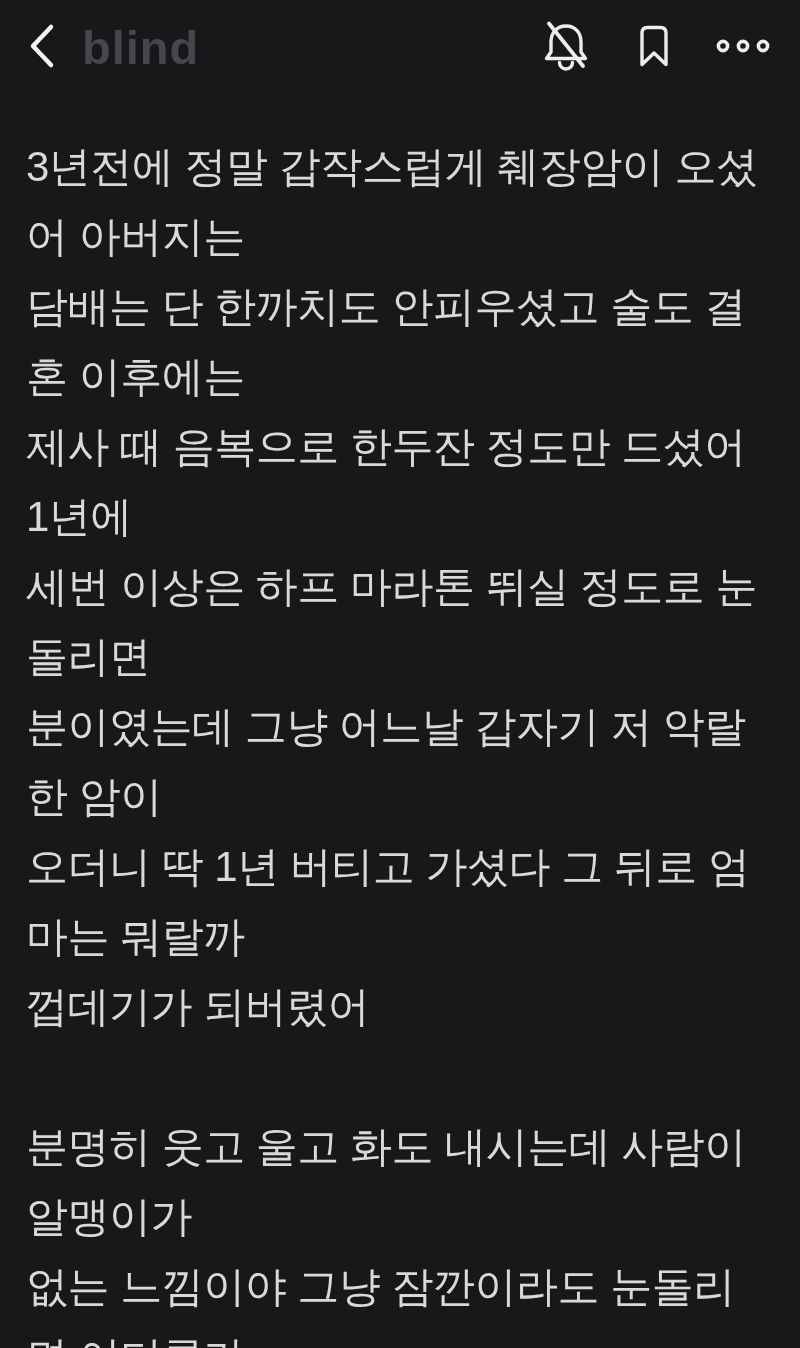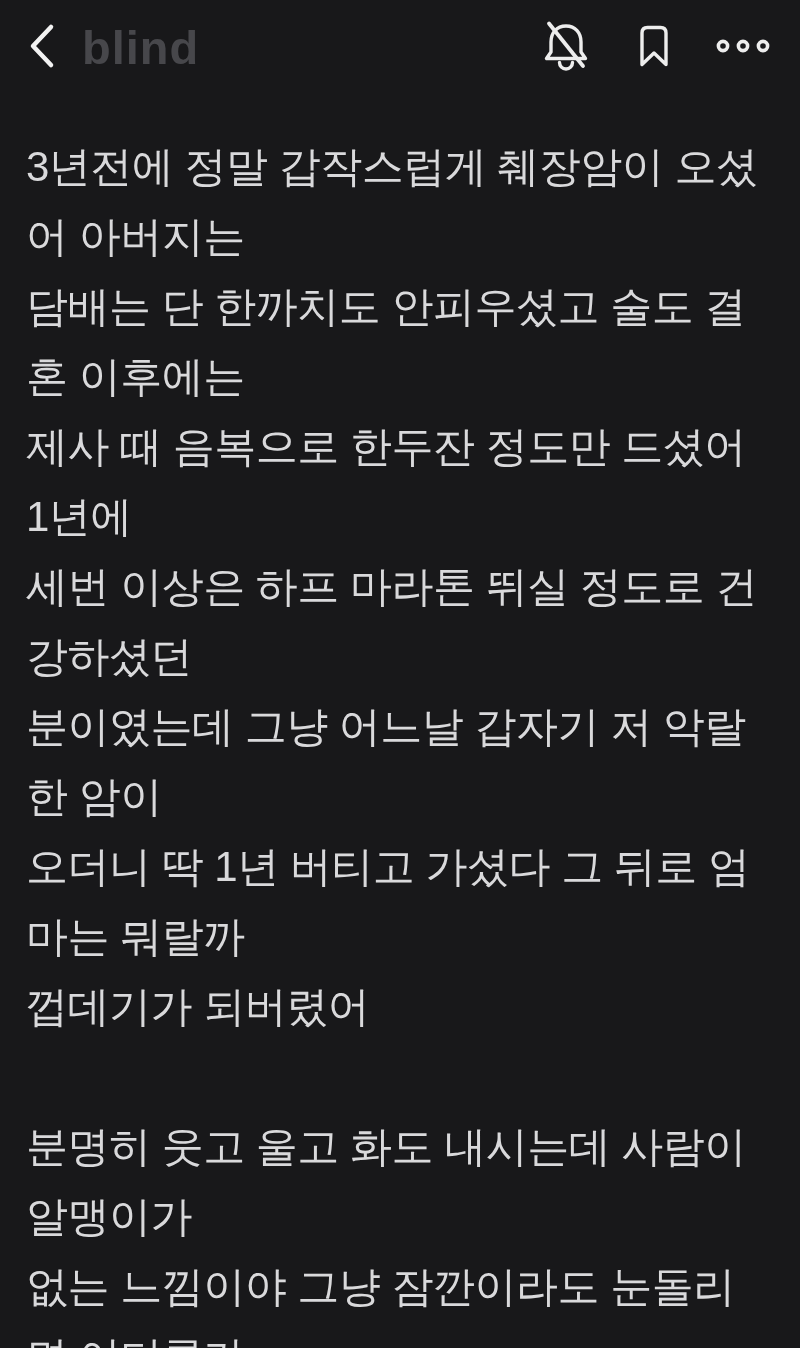--- a/index.html
+++ b/index.html
@@ -118,21 +118,21 @@
         </span>
       </button>
     </div>
   </header>
 
   <main class="post-body">
 
   <p class="paragraph">3년전에 정말 갑작스럽게 췌장암이 오셨어 아버지는
 담배는 단 한까치도 안피우셨고 술도 결혼 이후에는
 제사 때 음복으로 한두잔 정도만 드셨어 1년에
-세번 이상은 하프 마라톤 뛰실 정도로 건강하셨던
+세번 이상은 하프 마라톤 뛰실 정도로 눈돌리면
 분이였는데 그냥 어느날 갑자기 저 악랄한 암이
 오더니 딱 1년 버티고 가셨다 그 뒤로 엄마는 뭐랄까
 껍데기가 되버렸어</p>
       <p class="paragraph">분명히 웃고 울고 화도 내시는데 사람이 알맹이가
 없는 느낌이야 그냥 잠깐이라도 눈돌리면 어디론가
 사라질 것 같이 위태로워보여 2년이 지났는데 조금도
 회복이 안되셨어 정신과 상담센터 다 다녀봐도, 약을
 바꿔가면서 먹어봐도 그때뿐이야 의사 조언대로
 아버지 물건도 정리하고 여행도 다녀봤는데 안돼
 너무 힘들어하셔서 이사까지 고려했었는데 말

